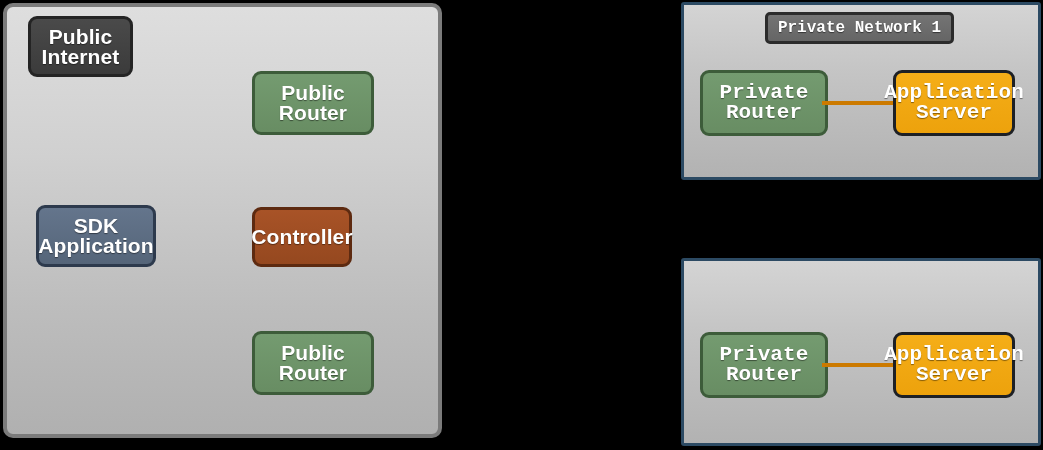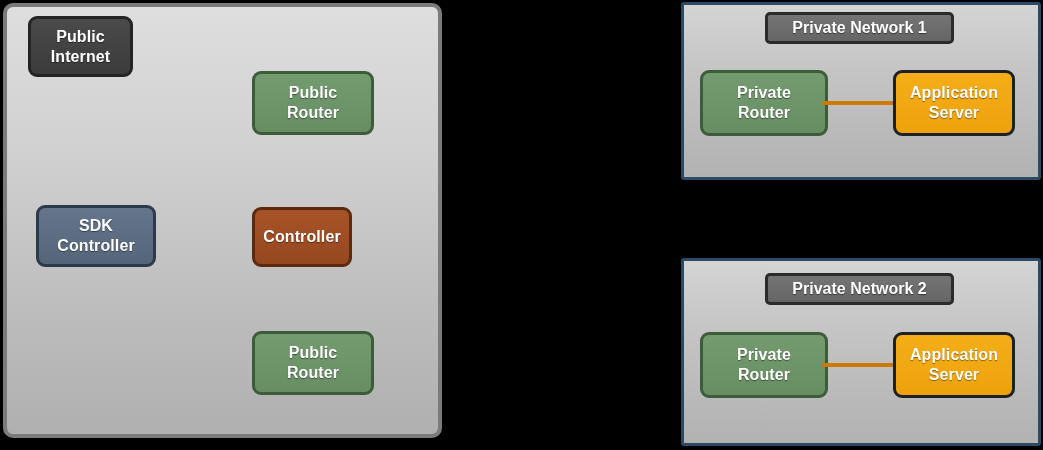--- a/index.html
+++ b/index.html
@@ -41,36 +41,37 @@
     background: linear-gradient(to bottom, #dedede 0%, #d0d0d0 35%, #bdbdbd 70%, #b0b0b0 100%);
   }
 
   .panel-private {
     left: 681px;
     width: 360px;
     box-sizing: border-box;
     border: 3px solid #2c4a63;
     border-radius: 3px;
     background: linear-gradient(to bottom, #d4d4d4 0%, #c4c4c4 40%, #b2b2b2 100%);
+    font-family: Liberation Mono, monospace;
   }
   .panel-private-1 { top: 2px;   height: 178px; }
   .panel-private-2 { top: 258px; height: 188px; }
 
   
   .node {
     position: absolute;
     box-sizing: border-box;
     display: flex;
     align-items: center;
     justify-content: center;
     text-align: center;
     border-radius: 9px;
     color: #ffffff;
     font-weight: bold;
-    font-size: 16px;
+    font-size: 21px;
     line-height: 20px;
     letter-spacing: 0.1px;
     text-shadow: 0 1px 1px rgba(0,0,0,0.45);
     white-space: pre-line;
     user-select: none;
   }
 
   .node-internet {
     background: linear-gradient(to bottom, #4a4a4a 0%, #3b3b3b 100%);
     border: 3px solid #242424;
@@ -123,21 +124,21 @@
 
   <div class="panel panel-public">
 
     <div class="node node-internet" style="left: 21px; top: 9px; width: 105px; height: 61px;">Public
 Internet</div>
 
     <div class="node node-router" style="left: 245px; top: 64px; width: 122px; height: 64px;">Public
 Router</div>
 
     <div class="node node-sdk" style="left: 29px; top: 198px; width: 120px; height: 62px;">SDK
-Controller</div>
+Application</div>
 
     <div class="node node-controller" style="left: 245px; top: 200px; width: 100px; height: 60px;">Controller</div>
 
     <div class="node node-router" style="left: 245px; top: 324px; width: 122px; height: 64px;">Public
 Router</div>
 
   </div>
 
   <div class="panel panel-private panel-private-1">
 
@@ -148,21 +149,20 @@
 
     <div class="link" style="left: 138px; top: 96px; width: 76px;"></div>
 
     <div class="node node-appserver" style="left: 209px; top: 65px; width: 122px; height: 66px;">Application
 Server</div>
 
   </div>
 
   <div class="panel panel-private panel-private-2">
 
-    <div class="net-title" style="left: 81px; top: 12px; width: 189px; height: 32px;">Private Network 2</div>
 
     <div class="node node-router" style="left: 16px; top: 71px; width: 128px; height: 66px;">Private
 Router</div>
 
     <div class="link" style="left: 138px; top: 102px; width: 76px;"></div>
 
     <div class="node node-appserver" style="left: 209px; top: 71px; width: 122px; height: 66px;">Application
 Server</div>
 
   </div>

